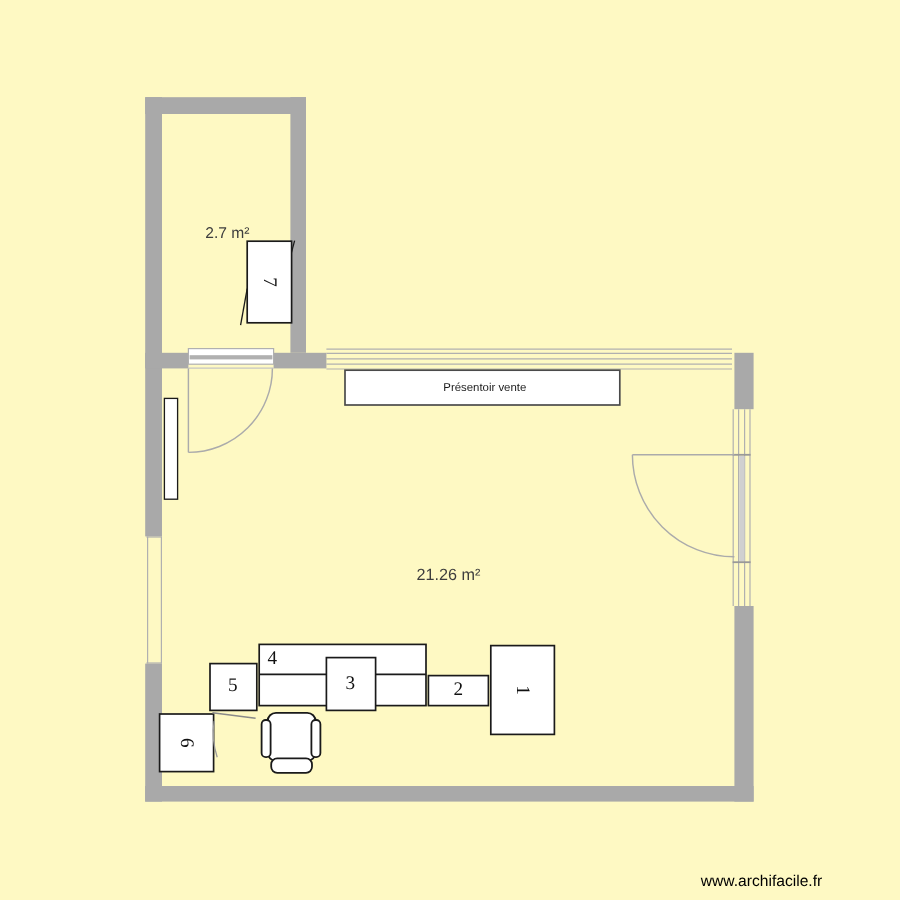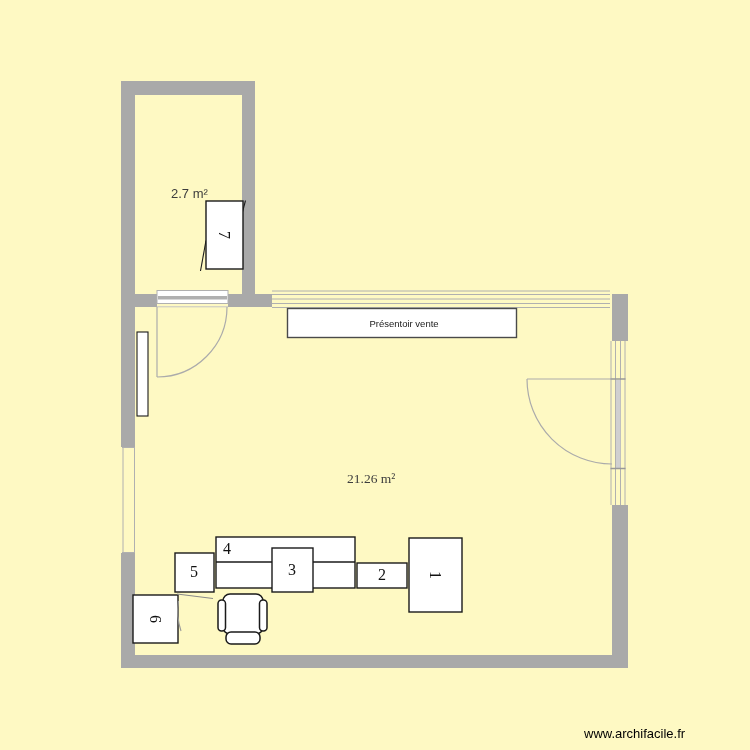--- a/index.html
+++ b/index.html
@@ -3,21 +3,21 @@
 <meta charset="utf-8">
 <style>
   html,body { margin:0; padding:0; background:#fff; }
   .canvas {
     position:relative; width:750px; height:750px; background:#fef9c3;
     font-family:"Liberation Sans", sans-serif; overflow:hidden;
   }
   svg.plan { position:absolute; left:0; top:0; }
   .lbl { position:absolute; color:#3d3d3d; white-space:nowrap; }
   .lbl-annex { left:171px; top:186px; font-size:13px; }
-  .lbl-main  { left:347px; top:471px; font-size:13.5px;font-family:Liberation Serif, serif; }
+  .lbl-main  { left:347px; top:471px; font-size:13.5px; }
   .lbl-display {
     position:absolute; left:287px; top:308px; width:190px; height:30px;
     display:flex; align-items:center; justify-content:center;
     font-size:9.5px; color:#1a1a1a;margin-left:48px;
   }
   .lbl-display span { transform:translateX(-26px); }
   .watermark { position:absolute; left:584px; top:726px; font-size:13px; color:#000; white-space:nowrap; }
   .fnum {
     position:absolute; width:20px; height:20px;
     display:flex; align-items:center; justify-content:center;

